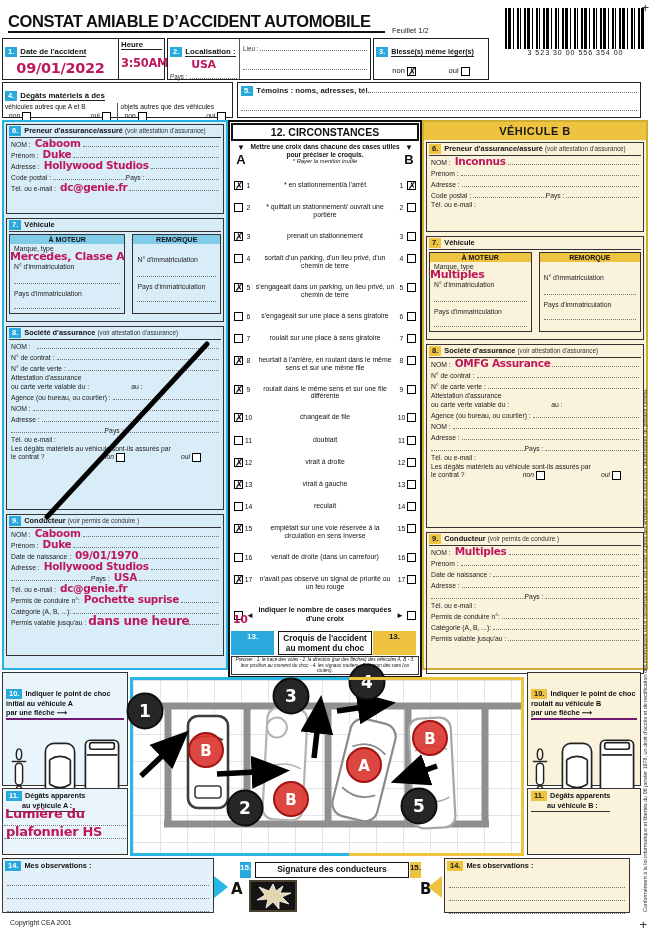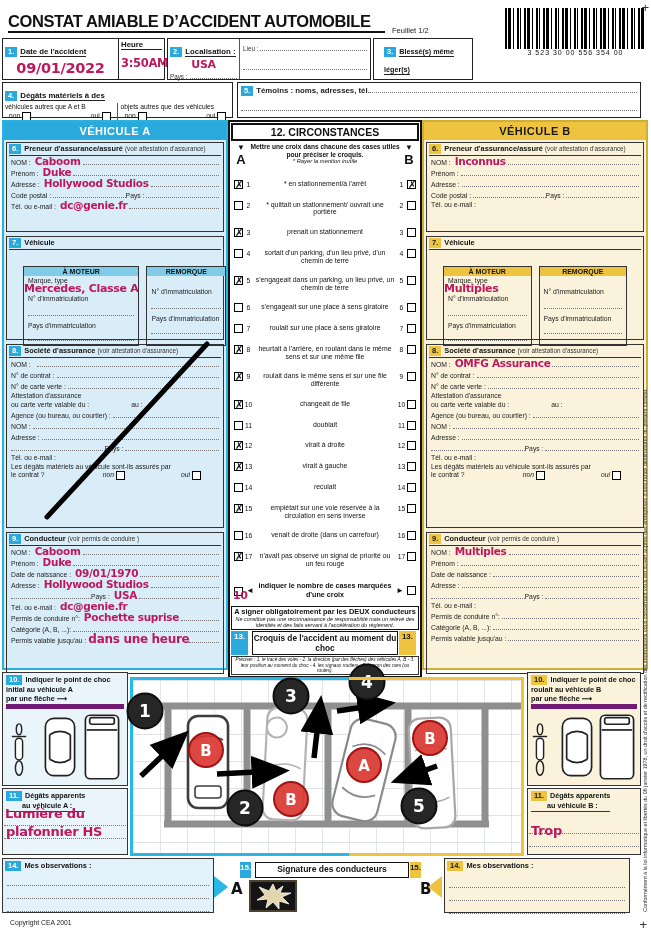--- a/index.html
+++ b/index.html
@@ -29,21 +29,21 @@
   
   .vcol{top:120px;width:226px;height:550px;display:flex;flex-direction:column}
   .vcol.a{left:2px;background:#d9edf8;border:2.5px solid #2ab1e3}
   .vcol.b{left:422px;background:#faf2da;border:2.5px solid #cfae36}
   .vhead{text-align:center;font-weight:bold;font-size:11px;padding:3px 0;letter-spacing:.5px}
   .vcol.a .vhead{background:#2aa9dc;color:#fff}
   .vcol.b .vhead{background:#eec33f;color:#1a1a1a}
   .sec{border:1px solid #333;margin:2px;flex:0 0 auto;position:relative}
   .sec-h{display:flex;align-items:baseline;font-size:7.2px;margin:1px 2px;border-bottom:1px solid #333;padding-bottom:1px}
   .sec-h b{font-size:7.4px;margin-right:2px}
-  .two{display:flex;gap:7px;margin:16px}
+  .two{display:flex;gap:7px;margin:2px}
   .two>div{flex:1;border:1px solid #333}
   .colhead{text-align:center;font-weight:bold;font-size:7px;padding:1px 0}
   .vcol.a .colhead{background:#7fcbe8}
   .vcol.b .colhead{background:#eec33f}
   
   #colC{left:228px;top:120px;width:194px;height:558px;background:#fff;border:2px solid #111;display:flex;flex-direction:column}
   #circTitle{border:2px solid #111;margin:1px;text-align:center;font-weight:bold;font-size:10.5px;padding:1px 0}
   .instr{display:flex;align-items:flex-start;padding:1px 3px}
   .instr .ab{width:16px;text-align:center;font-weight:bold}
   .instr .ab .tri{font-size:8px;display:block}
@@ -56,30 +56,30 @@
   .crow .ctext{flex:1;text-align:center;font-size:6.9px;line-height:1.12;padding:0 1px}
   .countrow{display:flex;align-items:center;padding:2px 4px 6px;gap:3px}
   .countrow .clbl{flex:1;text-align:center;font-weight:bold;font-size:7.2px;line-height:1.2}
   .cwrap{position:relative}
   .cwrap .cv{position:absolute;left:-1px;top:7px;font-size:11px}
   #signblk{border:1px solid #111;margin:0 1px;text-align:center}
   #signblk .sb{font-size:7.4px;font-weight:bold}
   #signblk .ss{font-size:5.4px;font-style:italic;line-height:1.15;padding:0 2px 1px}
   #croqHead{display:flex;align-items:stretch;margin:1px;gap:1px}
   #croqHead .t{flex:1;border:1.5px solid #111;text-align:center;font-weight:bold;font-size:8.3px;padding:1px 0;background:#fff}
-  #croqHead .badge{font-size:8px;padding:2px 3px}
+  #croqHead .badge{font-size:8px;padding:2px 16px}
   #croqHint{font-size:4.7px;font-style:italic;text-align:center;line-height:1.2;border:1px solid #333;margin:0 1px 1px;padding:0 1px}
   
   #croquis{left:130px;top:677px;width:394px;height:179px;background:#fff;border:3px solid #29b8e5;overflow:visible}
   #yhalf{position:absolute;right:-3px;top:-3px;height:calc(100% + 6px);width:45%;border:3px solid #eec33f;border-left:none;pointer-events:none}
   
   .sideBox{border:1.5px solid #333;padding:1px}
   .sideBox.a{background:#eaf4fb}
   .sideBox.b{background:#faf2da}
-  .pchoc{font-size:7.2px;font-weight:bold;line-height:1.25;margin:1px 2px;border-bottom:5px solid #701a75;padding-bottom:1px}
+  .pchoc{font-size:7.2px;font-weight:bold;line-height:1.25;margin:15px 2px;border-bottom:2px solid #701a75;padding-bottom:1px}
   .degats-h{font-size:7.2px;font-weight:bold;line-height:1.25;margin:1px 2px;border-bottom:1px solid #333;display:inline-block;padding-bottom:1px}
   .dline{border-bottom:1px dotted #777;height:13px}
   
   #s14a{left:2px;top:858px;width:212px;height:55px;background:#e3f1fa;border:1.5px solid #333}
   #s14b{left:444px;top:858px;width:186px;height:55px;background:#faf2da;border:1.5px solid #333}
   .obs-h{display:flex;align-items:flex-start;font-size:7.4px;font-weight:bold;margin:2px}
   #arrA{left:214px;top:876px;width:0;height:0;border-top:11px solid transparent;border-bottom:11px solid transparent;border-left:14px solid #29b8e5}
   #arrB{left:428px;top:876px;width:0;height:0;border-top:11px solid transparent;border-bottom:11px solid transparent;border-right:14px solid #eec33f}
   .drvltr{font-size:15px;font-weight:800;font-family:"DejaVu Sans",sans-serif}
   #s15{left:240px;top:862px;width:184px;height:16px;display:flex;gap:1px}
@@ -158,21 +158,21 @@
   </div>
   <div style="flex:1;padding:2px 3px">
     <div class="fl" style="margin:2px 0">
         <span class="lbl small">Lieu :</span>
         <span class="dots"></span>
       </div>
     <div class="dots" style="margin-top:10px"></div>
   </div>
 </div>
 
-<div class="abs bx" style="left:373px;top:38px;width:100px;height:42px;padding:1px 10px">
+<div class="abs bx" style="left:373px;top:38px;width:116px;height:42px;padding:1px 2px">
   <div><span class="badge">3.</span><span class="cell-h u" style="font-size:7.2px">Blessé(s) même léger(s)</span></div>
   <div style="display:flex;justify-content:space-around;margin-top:8px;font-size:7.5px;align-items:center">
     <span><span>non</span> <span class="cbx">✗</span></span>
     <span><span>oui</span> <span class="cbx"></span></span>
   </div>
 </div>
 
 <div class="abs bx" style="left:2px;top:82px;width:231px;height:36px;padding:1px 2px">
   <div><span class="badge">4.</span><span class="cell-h u">Dégâts matériels à des</span></div>
   <div style="display:flex;font-size:6.7px;margin-top:1px">
@@ -197,21 +197,20 @@
   <div class="fl" style="margin:1px 0">
       <span class="badge">5.</span>
       <span class="cell-h">Témoins : noms, adresses, tél.</span>
       <span class="dots"></span>
     </div>
   <div class="dots" style="margin-top:7px"></div>
   <div class="dots" style="margin-top:7px"></div>
 </div>
 
 <div class="abs vcol a">
-  <div class="vhead">VÉHICULE A</div>
 
   <div class="sec" style="height:90px">
     <div class="sec-h">
         <span class="badge">6.</span>
         <b>Preneur d'assurance/assuré</b>
         <span class="small">(voir attestation d'assurance)</span>
       </div>
     <div class="fl">
         <span class="lbl">NOM :</span>
         <span class="hw v">Caboom</span>
@@ -534,24 +533,20 @@
     <span class="cnum nr">17</span>
     <span class="cbx cb"></span>
   </div>
 </div>
   <div class="countrow">
     <span class="cwrap"><span class="cbx"></span><span class="cv hw">10</span></span>
     <span style="font-size:8px">◄</span>
     <span class="clbl">indiquer le nombre de cases marquées d'une croix</span>
     <span style="font-size:8px">►</span>
     <span class="cbx"></span>
-  </div>
-  <div id="signblk">
-    <div class="sb">A signer obligatoirement par les DEUX conducteurs</div>
-    <div class="ss">Ne constitue pas une reconnaissance de responsabilité mais un relevé des identités et des faits servant à l'accélération du règlement.</div>
   </div>
   <div id="croqHead">
     <span class="badge">13.</span>
     <span class="t">Croquis de l'accident au moment du choc</span>
     <span class="badge y">13.</span>
   </div>
   <div id="croqHint">Préciser : 1. le tracé des voies - 2. la direction (par des flèches) des véhicules A, B - 3. leur position au moment du choc - 4. les signaux routiers - 5. le nom des rues (ou routes).</div>
 </div>
 
 <div class="abs vcol b">
@@ -838,25 +833,20 @@
     <span>roulait au véhicule B</span><br>
     <span>par une flèche</span> <span>⟶</span></div>
   <svg width="108" height="74">
     <use href="#sym-moto" x="2" y="12" width="18" height="56"></use>
     <use href="#sym-car" x="32" y="4" width="32" height="66"></use>
     <use href="#sym-van" x="70" y="2" width="36" height="70"></use>
   </svg>
 </div>
 <div class="abs sideBox b" style="left:527px;top:788px;width:114px;height:67px">
   <div class="degats-h"><span class="badge y">11.</span><span>Dégâts apparents</span><br><span style="margin-left:16px">au véhicule B :</span></div>
-  <div style="position:relative;margin-top:8px">
-    <div class="dline"></div>
-      <div class="dline"></div>
-    <div class="abs hw" style="left:2px;top:2px;font-size:13px">Trop</div>
-  </div>
 </div>
 
 <div class="abs" id="s14a">
   <div class="obs-h">
       <span class="badge">14.</span>
       <span>Mes observations :</span>
     </div>
   <div style="margin:0 4px">
       <div class="dline"></div>
       <div class="dline"></div>

